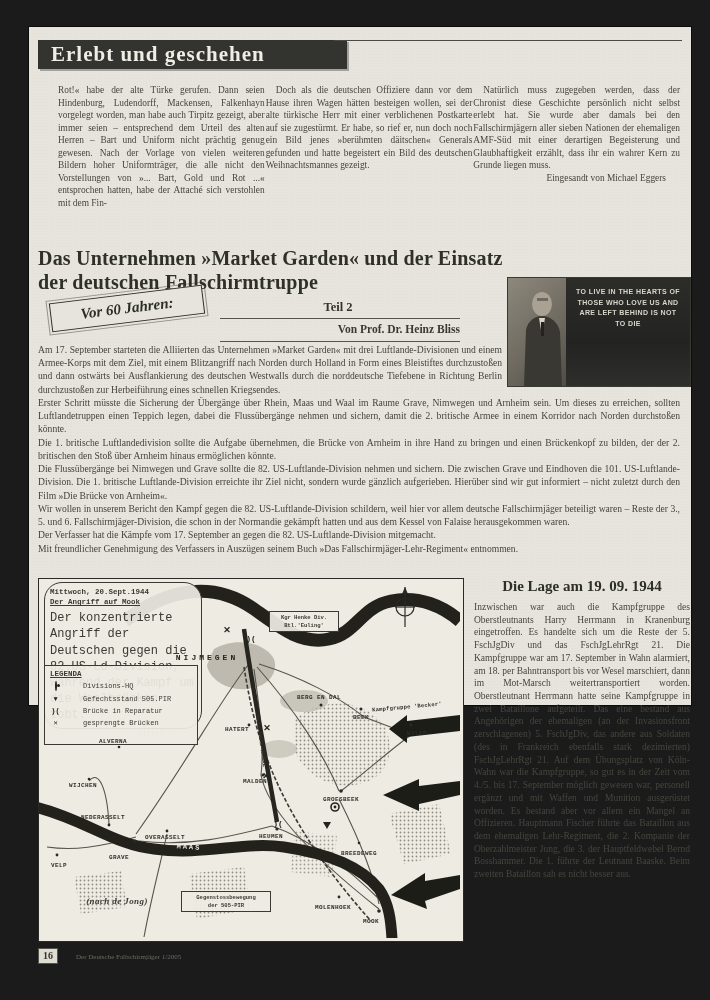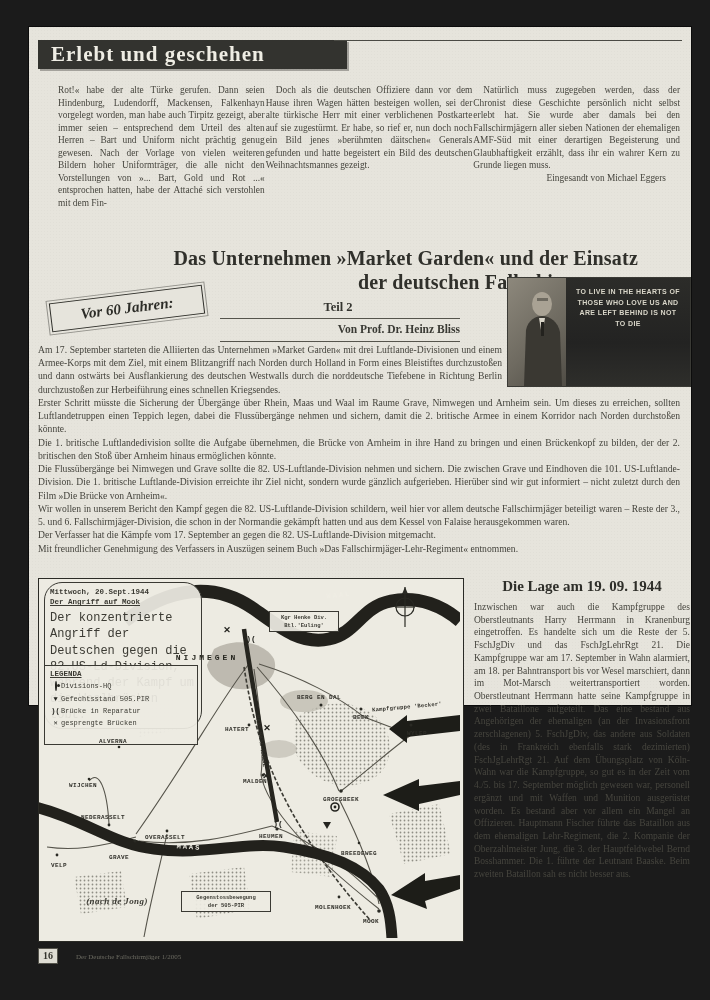--- a/index.html
+++ b/index.html
@@ -13,21 +13,21 @@
            color:#efede4;font:700 21px "Liberation Serif",serif;letter-spacing:1px;
            padding-left:13px;line-height:29px;box-shadow:2px 2px 0 rgba(40,40,36,.35);}
   .hdr-rule{position:absolute;left:306px;top:14px;right:10px;height:1px;background:#4a4a44;}
   
   .cols{position:absolute;left:10px;top:58px;right:12px;display:flex;gap:1px;margin-left:20px;}
   .col{flex:1;font:9.4px/1.33 "Liberation Serif",serif;color:#47463f;text-align:justify;}
   .col p{margin:0;}
   .col p.ind{text-indent:10px;}
   .byline-right{text-align:right;padding-right:14px;margin-top:2px;}
   
-  .art-title{position:absolute;left:10px;top:220px;width:600px;text-align:right;
+  .art-title{position:absolute;left:10px;top:220px;width:600px;text-align:left;
              font:700 20px/1.2 "Liberation Serif",serif;color:#30302b;letter-spacing:.2px;}
   .art-part{position:absolute;left:10px;top:274px;width:600px;text-align:center;
             font:700 12.5px "Liberation Serif",serif;color:#34342f;}
   .art-byline{position:absolute;left:192px;top:292px;width:240px;text-align:right;
               font:700 11.5px/1.9 "Liberation Serif",serif;color:#3a3a34;
               border-top:1px solid #55544c;border-bottom:1px solid #55544c;}
   .badge{position:absolute;left:22px;top:268px;width:152px;height:27px;border:1.5px solid #2f2f2a;
          outline:1px solid rgba(47,47,42,.45);outline-offset:2.5px;background:#e6e4dc;
          transform:rotate(-7deg);font:italic 700 15px/27px "Liberation Serif",serif;
          color:#2c2c27;text-align:center;}
@@ -49,21 +49,21 @@
   .map{position:absolute;left:10px;top:552px;width:424px;height:362px;background:#edebe2;
        border:1.5px solid #2a2a25;}
   .map svg{position:absolute;left:0;top:0;}
   .mbox{position:absolute;border:1px solid #3a3933;background:rgba(237,235,226,.93);
         font:700 7.5px/1.35 "Liberation Mono",monospace;color:#3b3a33;padding:4px 5px;}
   .info-box{left:5px;top:3px;width:146px;border-radius:18px;}
   .info-box .u{text-decoration:underline;}
   .info-box .bdy{margin-top:3px;font-weight:400;font-size:12px;}
   .legend-box{left:5px;top:86px;width:142px;padding:3px 5px 15px 5px;}
   .legend-title{text-decoration:underline;margin-bottom:2px;}
-  .lrow{display:flex;align-items:center;gap:0;margin-top:3px;font-weight:400;font-size:7px;}
+  .lrow{display:flex;align-items:center;gap:22px;margin-top:3px;font-weight:400;font-size:7px;}
   .lsym{width:11px;text-align:center;font-weight:700;color:#24241f;flex:0 0 11px;}
   .sym-hq{width:8px;height:8px;border:1.6px solid #24241f;border-radius:50%;margin:0 auto;position:relative;}
   .sym-hq:after{content:"";position:absolute;left:1.6px;top:1.6px;width:3px;height:3px;border-radius:50%;background:#24241f;}
   .ml{position:absolute;font:700 6px "Liberation Mono",monospace;color:#2f2e28;letter-spacing:.4px;
       transform:translate(-50%,-50%);white-space:nowrap;}
   .ml.big{font-size:8px;letter-spacing:3px;color:#26261f;}
   .ml.river{color:#efede4;font-size:7px;letter-spacing:2px;}
   .ml.hand{font:italic 700 9px "Liberation Serif",serif;color:#3a3932;}
   .ml.tiny{font-size:5.5px;letter-spacing:.2px;}
   .note-box{font:700 5.5px/1.4 "Liberation Mono",monospace;padding:2px 3px;text-align:center;}

